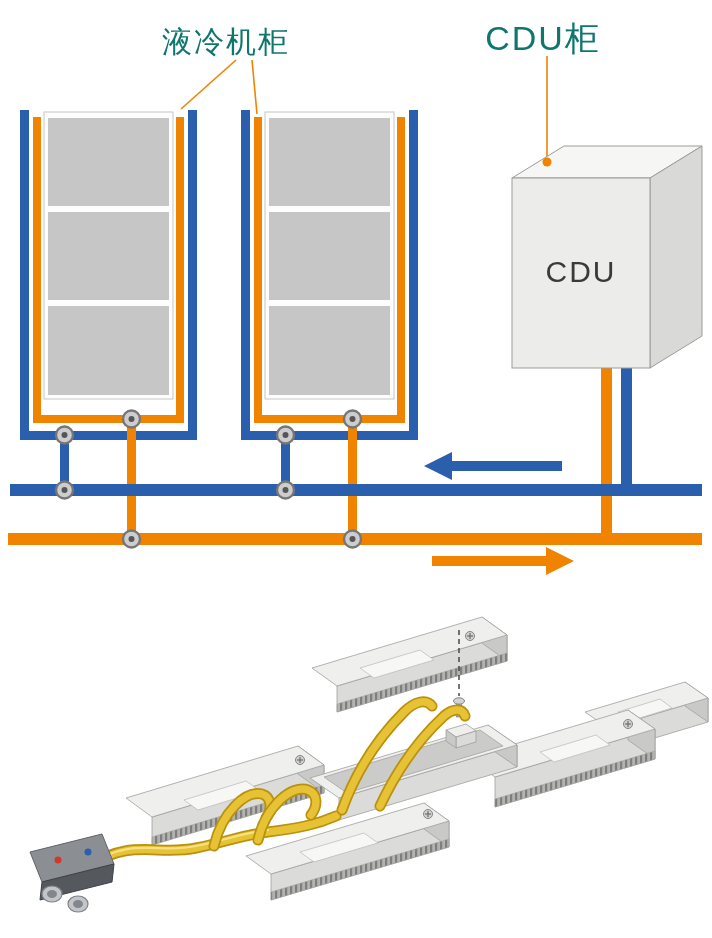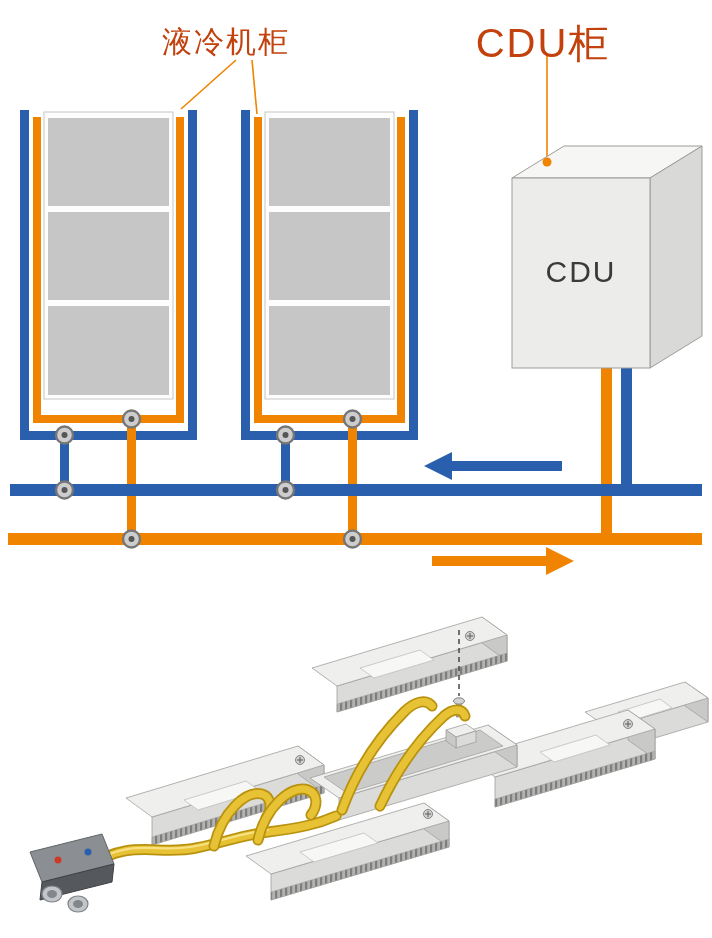--- a/index.html
+++ b/index.html
@@ -1,23 +1,23 @@
 <!DOCTYPE html>
 <html style="--blue: #2A5FAE; --orange: #F08300; --block: #C6C6C6; --box_front: #ECECEA; --box_top: #F6F6F4; --box_side: #D9D9D7; --box_edge: #9C9C9A; --hose: #E8C235; --hose_dark: #B8920E; --hose_light: #F6E183; --board_top: #EFEFED; --board_front: #DBDBD9; --board_side: #C9C9C7; --board_edge: #9F9F9D; --coupling_fill: #CDCDCD; --coupling_ring: #767676; --connector_body: #55595D; --connector_plate: #8B8F93; --metal: #C2C6CA; --red_mark: #CE3A2A;"><head>
 <meta charset="utf-8">
 <style>
   *{margin:0;padding:0;box-sizing:border-box}
   html,body{background:#ffffff}
   .canvas{position:relative;width:712px;height:938px;background:#fff;overflow:hidden;
           font-family:"Liberation Sans",sans-serif}
   .scene{position:absolute;left:0;top:0}
-  .title-label{position:absolute;transform:translateX(-50%);font-size:30px;color:#c2410c;
+  .title-label{position:absolute;transform:translateX(-50%);font-size:30px;color:#0f766e;
                letter-spacing:2px;white-space:nowrap;font-family:"Liberation Sans",sans-serif}
   .rack-label-pos{left:226px;top:22px}
-  .cdu-label-pos{left:543px;top:16px;font-size:40px}
+  .cdu-label-pos{left:543px;top:16px;font-size:34px}
 
   .p-blue{fill:var(--blue)}
   .p-orange{fill:var(--orange)}
   .block{fill:var(--block)}
   .cab-frame{fill:#FDFDFD;stroke:#C6C6C4;stroke-width:1}
   .coup-o{fill:var(--coupling_fill);stroke:var(--coupling_ring);stroke-width:2.4}
   .coup-i{fill:#565656}
   .leader{stroke:var(--orange);stroke-width:1.6;fill:none}
   .leader-dot{fill:var(--orange)}
   .box-front{fill:var(--box_front);stroke:var(--box_edge);stroke-width:1}

